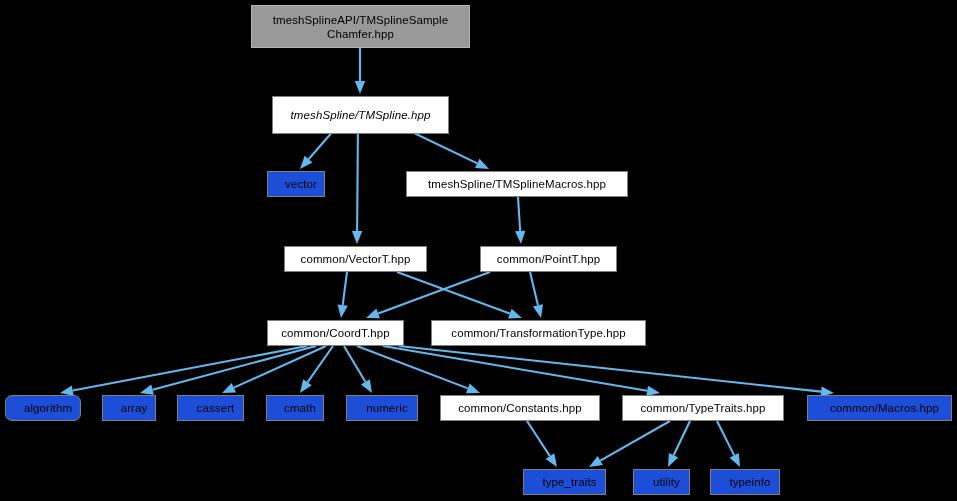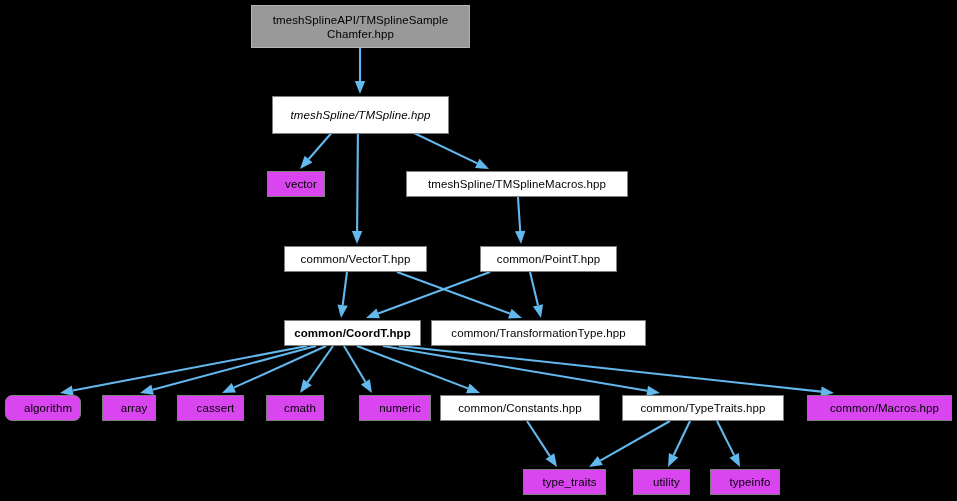--- a/index.html
+++ b/index.html
@@ -32,21 +32,21 @@
     text-align: center;
     border: 1px solid #808080;
     color: #000000;
     font-size: 11.5px;
     line-height: 14px;
     letter-spacing: 0.1px;
     white-space: pre-line;
     z-index: 2;
   }
   .node.white { background: #ffffff; border-color: #7f7f7f; }
-  .node.light { background: #d946ef; border-color: #7f7f7f; padding-left: 10px; }
+  .node.light { background: #1d4ed8; border-color: #7f7f7f; padding-left: 10px; }
   .node.dark  { background: #999999; border-color: #b3b3b3; }
   .node-label { display: block; padding: 0 4px; text-align: center; }
 </style>
 </head>
 <body>
 
 <div id="graph" style="background: rgb(0, 0, 0);">
   <svg id="edge-layer" viewBox="0 0 957 501" width="957" height="501" xmlns="http://www.w3.org/2000/svg">
       <line x1="360" y1="48" x2="360" y2="81" stroke="#63b8ee" stroke-width="2.1"></line>
       <polygon points="360,94 354.8,81 365.2,81" fill="#63b8ee"></polygon>
@@ -91,26 +91,26 @@
       <line x1="717" y1="421" x2="734.1862232585006" y2="455.3724465170011" stroke="#63b8ee" stroke-width="2.1"></line>
       <polygon points="740,467 729.535201865301,457.6979572136009 738.8372446517002,453.0469358204013" fill="#63b8ee"></polygon>
     </svg>
 <div class="node dark" style="left: 251px; top: 5px; width: 219px; height: 43px;"><span class="node-label">tmeshSplineAPI/TMSplineSample
 Chamfer.hpp</span></div>
     <div class="node white" style="left: 272px; top: 96px; width: 177px; height: 38px; font-style: italic;"><span class="node-label">tmeshSpline/TMSpline.hpp</span></div>
     <div class="node light" style="left: 267px; top: 171px; width: 58px; height: 26px;"><span class="node-label">vector</span></div>
     <div class="node white" style="left: 406px; top: 171px; width: 222px; height: 26px;"><span class="node-label">tmeshSpline/TMSplineMacros.hpp</span></div>
     <div class="node white" style="left: 284px; top: 246px; width: 143px; height: 26px;"><span class="node-label">common/VectorT.hpp</span></div>
     <div class="node white" style="left: 472px; top: 246px; width: 137px; height: 26px; margin-left: 8px;"><span class="node-label">common/PointT.hpp</span></div>
-    <div class="node white" style="left: 284px; top: 320px; width: 137px; height: 26px; font-weight: bold;"><span class="node-label">common/CoordT.hpp</span></div>
+    <div class="node white" style="left: 267px; top: 320px; width: 137px; height: 26px;"><span class="node-label">common/CoordT.hpp</span></div>
     <div class="node white" style="left: 431px; top: 320px; width: 215px; height: 26px;"><span class="node-label">common/TransformationType.hpp</span></div>
     <div class="node light" style="left: 5px; top: 395px; width: 76px; height: 26px; border-radius: 7px;"><span class="node-label">algorithm</span></div>
     <div class="node light" style="left: 102px; top: 395px; width: 54px; height: 26px;"><span class="node-label">array</span></div>
     <div class="node light" style="left: 177px; top: 395px; width: 67px; height: 26px;"><span class="node-label">cassert</span></div>
     <div class="node light" style="left: 266px; top: 395px; width: 58px; height: 26px;"><span class="node-label">cmath</span></div>
-    <div class="node light" style="left: 359px; top: 395px; width: 72px; height: 26px;"><span class="node-label">numeric</span></div>
+    <div class="node light" style="left: 346px; top: 395px; width: 72px; height: 26px;"><span class="node-label">numeric</span></div>
     <div class="node white" style="left: 622px; top: 395px; width: 162px; height: 26px;"><span class="node-label">common/TypeTraits.hpp</span></div>
     <div class="node white" style="left: 440px; top: 395px; width: 160px; height: 26px;"><span class="node-label">common/Constants.hpp</span></div>
     <div class="node light" style="left: 807px; top: 395px; width: 145px; height: 26px;"><span class="node-label">common/Macros.hpp</span></div>
     <div class="node light" style="left: 523px; top: 469px; width: 83px; height: 26px;"><span class="node-label">type_traits</span></div>
     <div class="node light" style="left: 633px; top: 469px; width: 57px; height: 26px;"><span class="node-label">utility</span></div>
     <div class="node light" style="left: 710px; top: 469px; width: 70px; height: 26px;"><span class="node-label">typeinfo</span></div>
   </div>
 
 </body></html>

